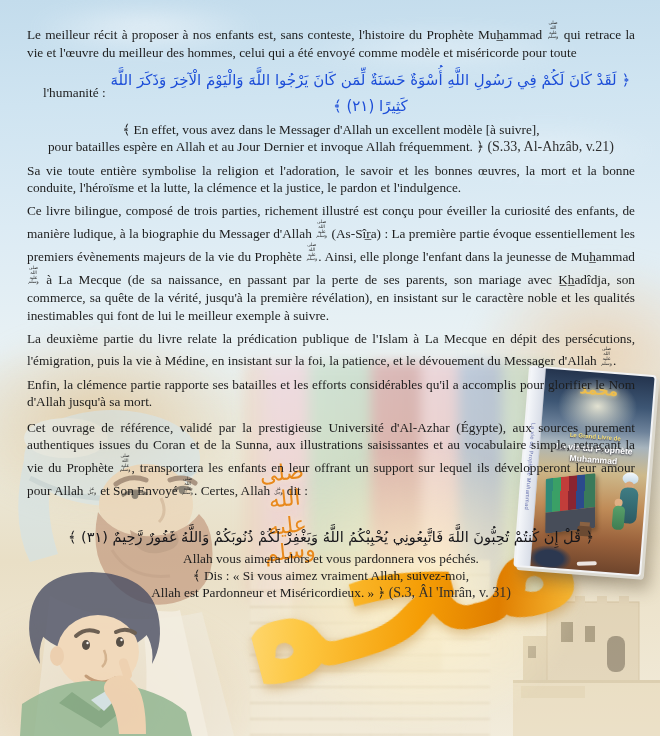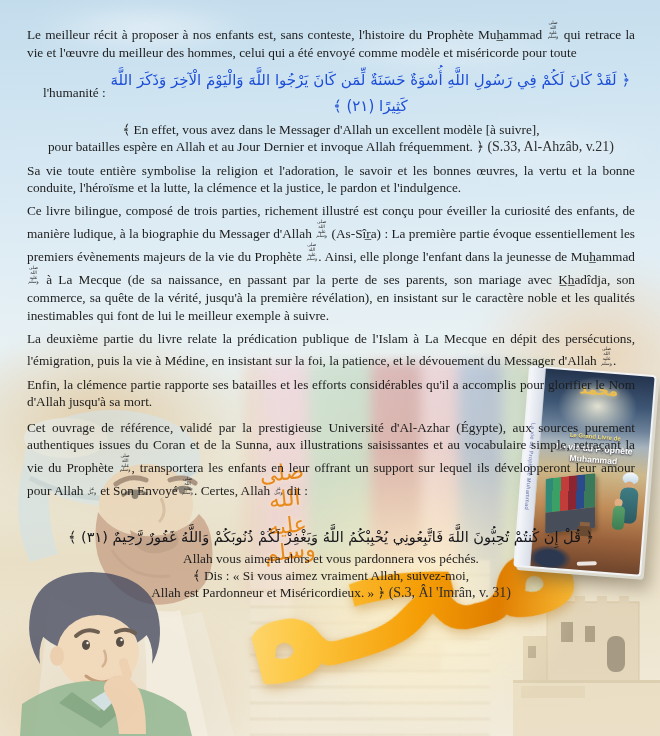--- a/index.html
+++ b/index.html
@@ -232,21 +232,21 @@
     <p class="para">Le meilleur récit à proposer à nos enfants est, sans conteste, l'histoire du Prophète Muh̲ammad <span class="saw">صلى الله عليه وسلم</span> qui retrace la vie et l'œuvre du meilleur des hommes, celui qui a été envoyé comme modèle et miséricorde pour toute</p>
     <div class="v1row">
       <span class="lead">l'humanité :</span>
       <span class="arabic" dir="rtl">﴿ لَقَدْ كَانَ لَكُمْ فِي رَسُولِ اللَّهِ أُسْوَةٌ حَسَنَةٌ لِّمَن كَانَ يَرْجُوا اللَّهَ وَالْيَوْمَ الْآخِرَ وَذَكَرَ اللَّهَ كَثِيرًا (٢١) ﴾</span>
     </div>
     <div class="trans">﴾ En effet, vous avez dans le Messager d'Allah un excellent modèle [à suivre],</div>
     <div class="trans">
       <span>pour batailles espère en Allah et au Jour Dernier et invoque Allah fréquemment. ﴿</span>
       <span class="ref">(S.33, Al-Ahzâb, v.21)</span>
     </div>
-    <p class="para" style="margin-top:6px">Sa vie toute entière symbolise la religion et l'adoration, le savoir et les bonnes œuvres, la vertu et la bonne conduite, l'héroïsme et la lutte, la clémence et la justice, le pardon et l'indulgence.</p>
+    <p class="para" style="margin-top:6px">Sa vie toute entière symbolise la religion et l'adoration, le savoir et les bonnes œuvres, la mort et la bonne conduite, l'héroïsme et la lutte, la clémence et la justice, le pardon et l'indulgence.</p>
     <p class="para">Ce livre bilingue, composé de trois parties, richement illustré est conçu pour éveiller la curiosité des enfants, de manière ludique, à la biographie du Messager d'Allah <span class="saw">صلى الله عليه وسلم</span> (As-Sîr̲a) : La première partie évoque essentiellement les premiers évènements majeurs de la vie du Prophète <span class="saw">صلى الله عليه وسلم</span>. Ainsi, elle plonge l'enfant dans la jeunesse de Muh̲ammad <span class="saw">صلى الله عليه وسلم</span> à La Mecque (de sa naissance, en passant par la perte de ses parents, son mariage avec K̲h̲adîdja, son commerce, sa quête de la vérité, jusqu'à la première révélation), en insistant sur le caractère noble et les qualités inestimables qui font de lui le meilleur exemple à suivre.</p>
     <p class="para">La deuxième partie du livre relate la prédication publique de l'Islam à La Mecque en dépit des persécutions, l'émigration, puis la vie à Médine, en insistant sur la foi, la patience, et le dévouement du Messager d'Allah <span class="saw">صلى الله عليه وسلم</span>.</p>
     <p class="para">Enfin, la clémence partie rapporte ses batailles et les efforts considérables qu'il a accomplis pour glorifier le Nom d'Allah jusqu'à sa mort.</p>
     <p class="para" style="margin-top:8px">Cet ouvrage de référence, validé par la prestigieuse Université d'Al-Azhar (Égypte), aux sources purement authentiques issues du Coran et de la Sunna, aux illustrations saisissantes et au vocabulaire simple, retraçant la vie du Prophète <span class="saw">صلى الله عليه وسلم</span>, transportera les enfants en leur offrant un support sur lequel ils développeront leur amour pour Allah <span class="jala">عز وجل</span> et Son Envoyé <span class="saw">صلى الله عليه وسلم</span>. Certes, Allah <span class="jala">عز وجل</span> dit :</p>
     <div class="v2a arabic" dir="rtl">﴿ قُلْ إِن كُنتُمْ تُحِبُّونَ اللَّهَ فَاتَّبِعُونِي يُحْبِبْكُمُ اللَّهُ وَيَغْفِرْ لَكُمْ ذُنُوبَكُمْ وَاللَّهُ غَفُورٌ رَّحِيمٌ (٣١) ﴾</div>
     <div class="trans">Allah vous aimera alors et vous pardonnera vos péchés.</div>
     <div class="trans">﴾ Dis : « Si vous aimez vraiment Allah, suivez-moi,</div>
     <div class="trans">
       <span>Allah est Pardonneur et Miséricordieux. » ﴿</span>
       <span class="ref">(S.3, Âl 'Imrân, v. 31)</span>

